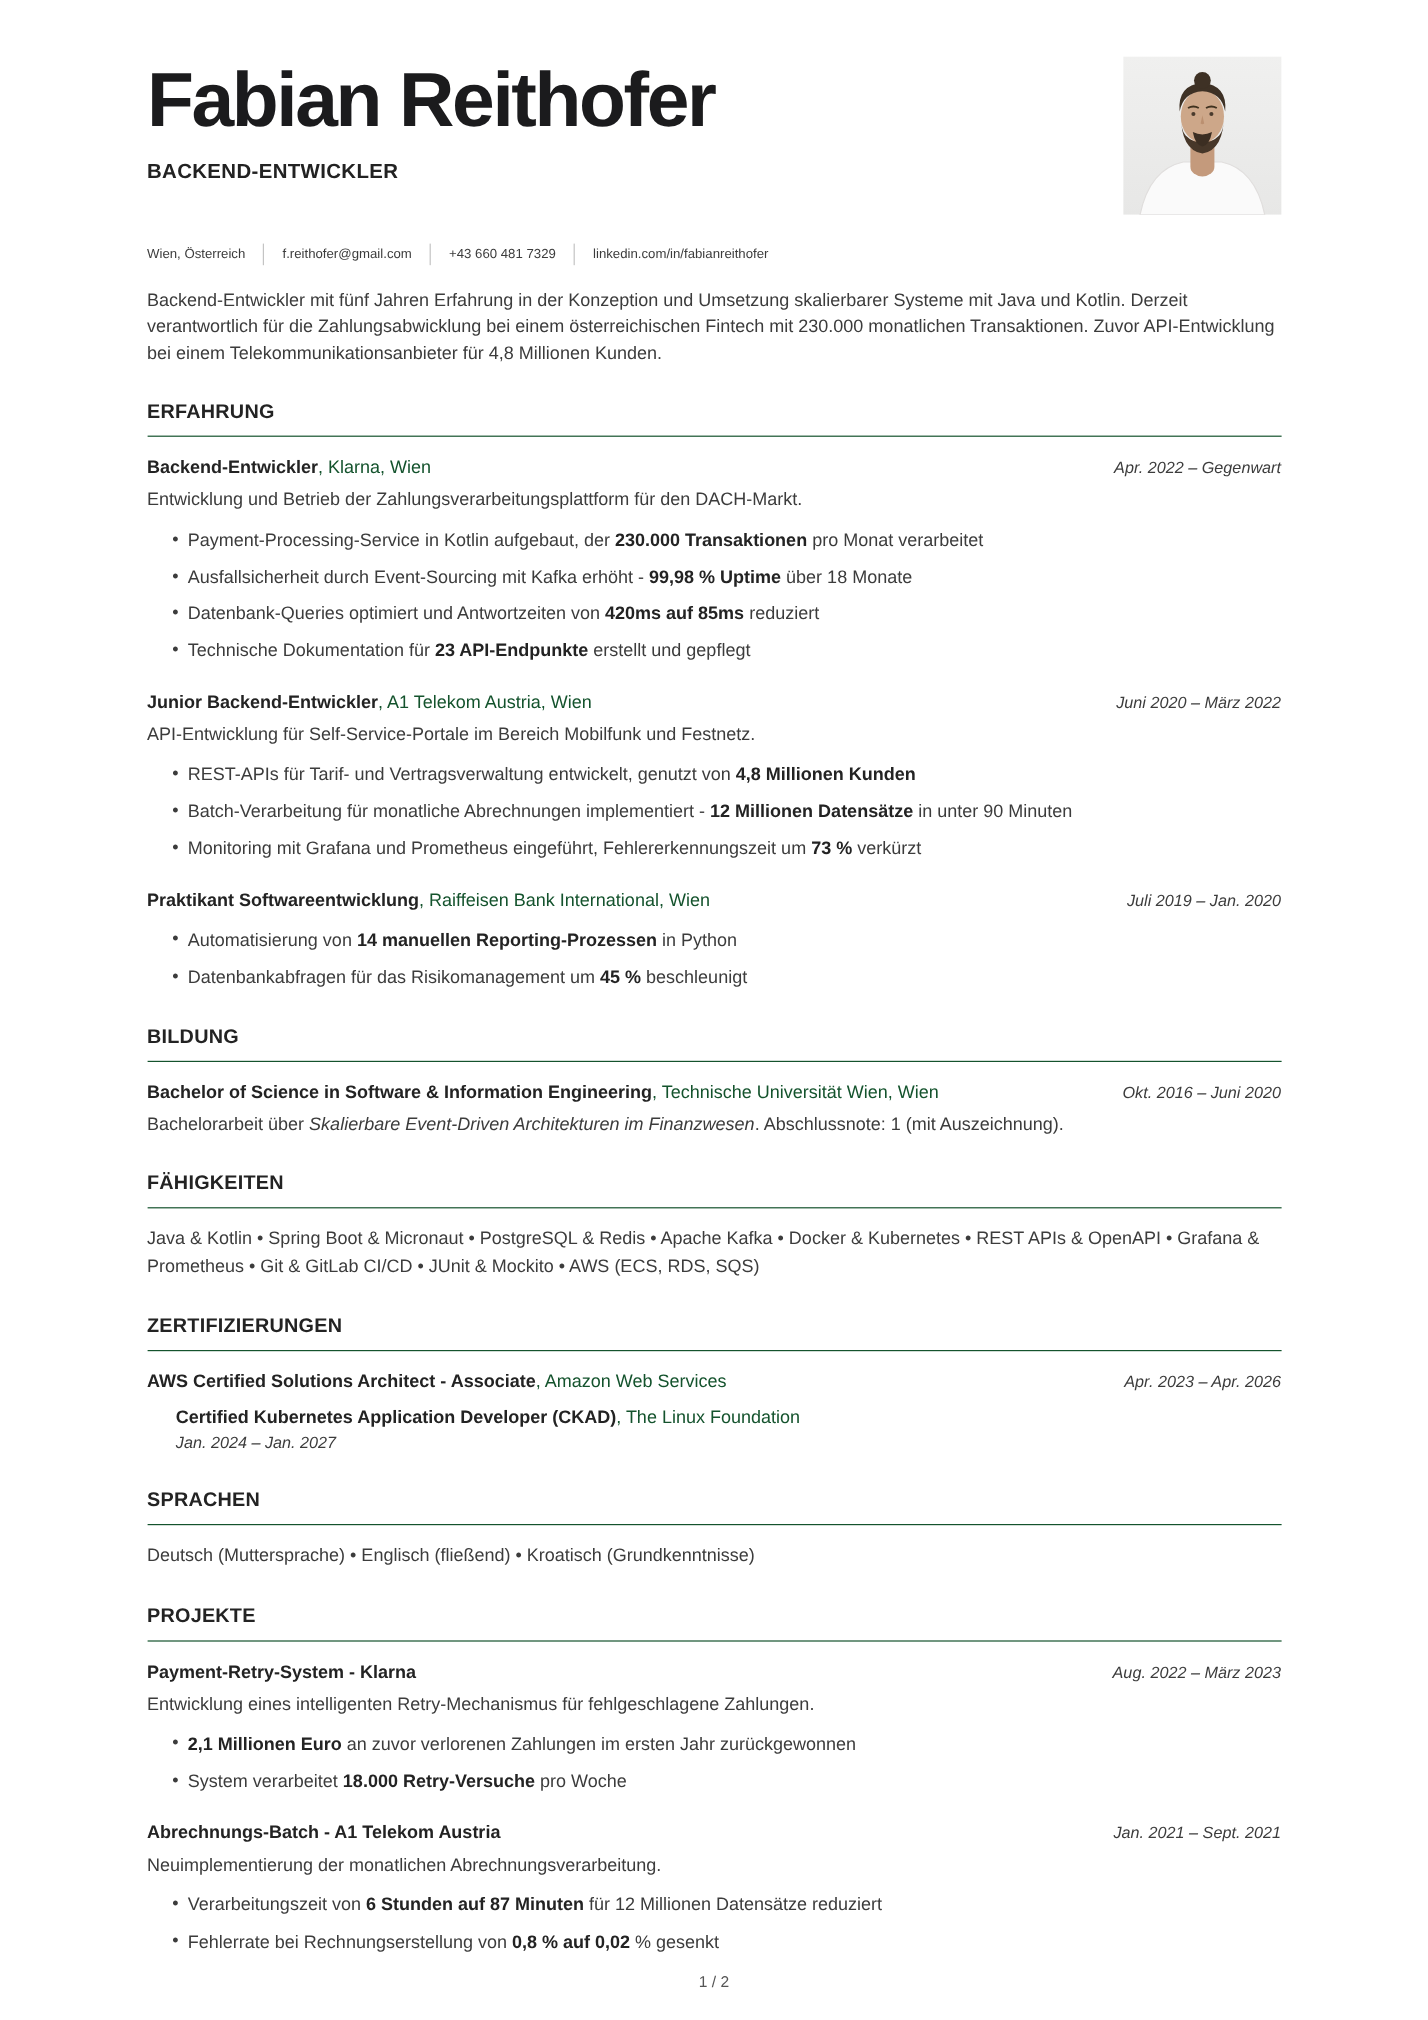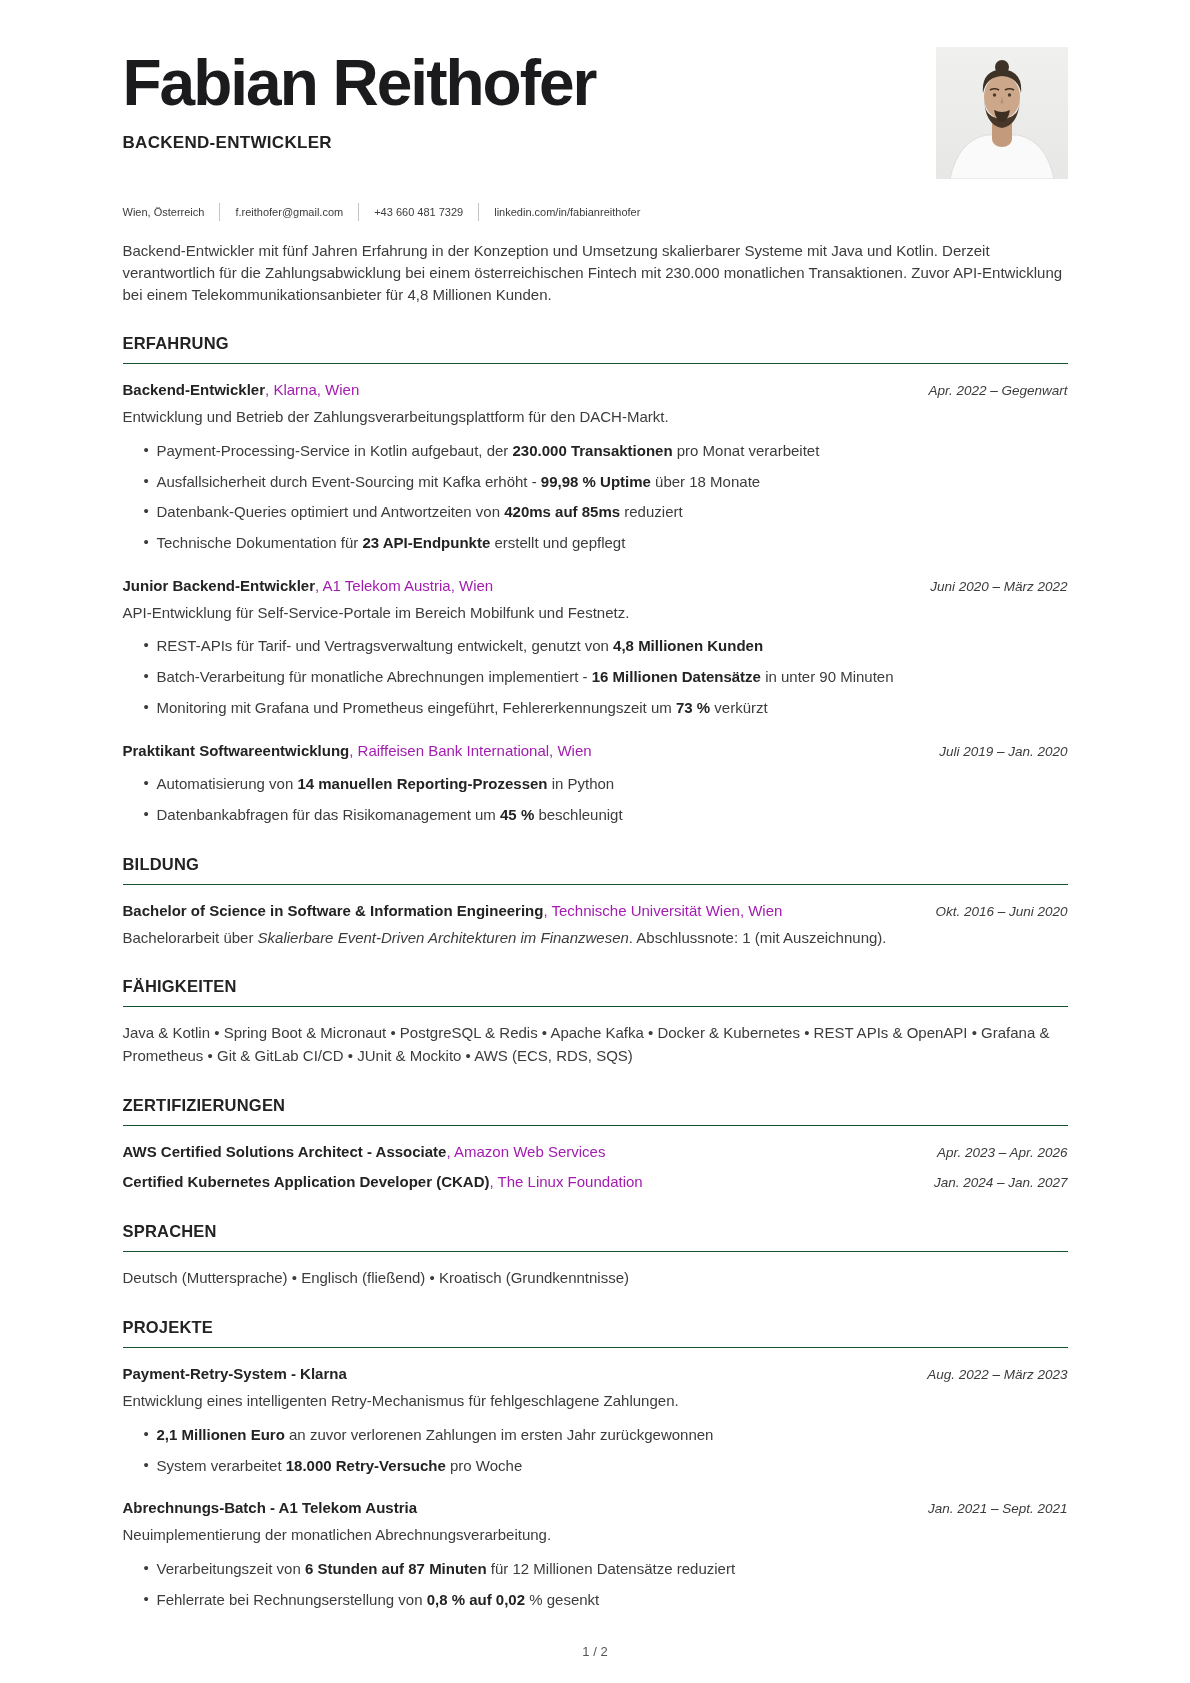--- a/index.html
+++ b/index.html
@@ -56,32 +56,32 @@
     color: #232323;
     padding-bottom: 10px;
     border-bottom: 1px solid #14532d;
     margin-bottom: 15px;
   }
   .entry { margin-bottom: 21px; }
   .entry:last-child { margin-bottom: 0; }
   .entry-head { display: flex; justify-content: space-between; align-items: baseline; }
   .entry-title-line { font-size: 15px; line-height: 1.45; }
   .entry-bold { font-weight: bold; color: #232323; }
-  .entry-rest { color: #a21caf; }
+  .entry-rest { color: #14532d; }
   .entry-date { font-style: italic; font-size: 13.5px; color: #3c3c3c; white-space: nowrap; margin-left: 24px; }
   .entry-desc { margin-top: 5px; font-size: 15px; line-height: 1.45; color: #3c3c3c; }
   .bullets { list-style: none; margin: 12px 0 0 0; padding: 0 0 0 21px; }
   .bullets li { position: relative; padding-left: 13px; margin-bottom: 9px; font-size: 15px; line-height: 1.45; color: #3c3c3c; }
   .bullets li:last-child { margin-bottom: 0; }
   .bullets li::before { content: "•"; position: absolute; left: 0; top: -1px; color: #3c3c3c; }
   .b { font-weight: bold; color: #232323; }
   .it { font-style: italic; }
   .inline-text { font-size: 15px; line-height: 1.5; color: #3c3c3c; }
   .cert-row { display: flex; justify-content: space-between; align-items: baseline; margin-bottom: 8px; font-size: 15px; line-height: 1.45; }
-  .cert-row:last-child { margin-bottom: 0; }
+  .cert-row:last-child { margin-bottom: 0; flex-direction: column; }
   .footer {
     position: absolute;
     left: 0; right: 0;
     bottom: 24px;
     text-align: center;
     font-size: 13px;
     color: #555555;
   }
 </style>
 </head>
@@ -161,21 +161,21 @@
     </div>
 
     <div class="entry">
       <div class="entry-head">
         <div class="entry-title-line"><span class="entry-bold">Junior Backend-Entwickler</span><span class="entry-rest">, A1 Telekom Austria, Wien</span></div>
         <div class="entry-date">Juni 2020 – März 2022</div>
       </div>
       <div class="entry-desc">API-Entwicklung für Self-Service-Portale im Bereich Mobilfunk und Festnetz.</div>
       <ul class="bullets">
         <li><span>REST-APIs für Tarif- und Vertragsverwaltung entwickelt, genutzt von </span><span class="b">4,8 Millionen Kunden</span><span></span></li>
-        <li><span>Batch-Verarbeitung für monatliche Abrechnungen implementiert - </span><span class="b">16 Millionen Datensätze</span><span> in unter 90 Minuten</span></li>
+        <li><span>Batch-Verarbeitung für monatliche Abrechnungen implementiert - </span><span class="b">12 Millionen Datensätze</span><span> in unter 90 Minuten</span></li>
         <li><span>Monitoring mit Grafana und Prometheus eingeführt, Fehlererkennungszeit um </span><span class="b">73 %</span><span> verkürzt</span></li>
       </ul>
     </div>
 
     <div class="entry">
       <div class="entry-head">
         <div class="entry-title-line"><span class="entry-bold">Praktikant Softwareentwicklung</span><span class="entry-rest">, Raiffeisen Bank International, Wien</span></div>
         <div class="entry-date">Juli 2019 – Jan. 2020</div>
       </div>
       <ul class="bullets">

